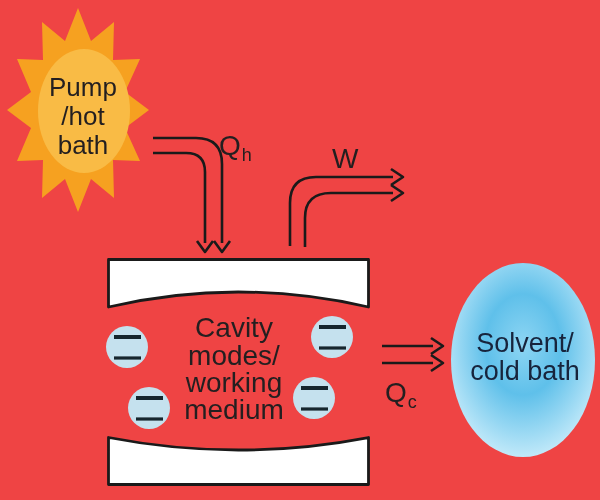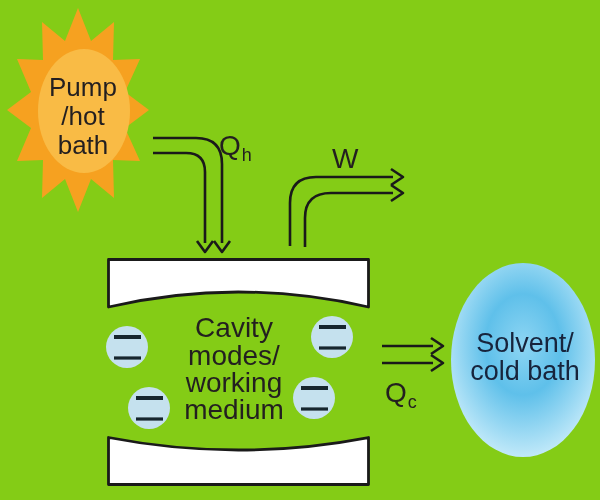--- a/index.html
+++ b/index.html
@@ -4,21 +4,21 @@
 <style>
   html, body {
     margin: 0;
     padding: 0;
     background: #ffffff;
   }
   .stage {
     position: relative;
     width: 600px;
     height: 500px;
-    background: #84cc16;
+    background: #ef4444;
     overflow: hidden;
     font-family: "Liberation Sans", sans-serif;
   }
   svg text {
     font-family: "Liberation Sans", sans-serif;
   }
   .lbl  { font-size: 28px; }
   .sub  { font-size: 18px; }
   .sun-lbl    { font-size: 26px; }
   .cavity-lbl { font-size: 28px; }

